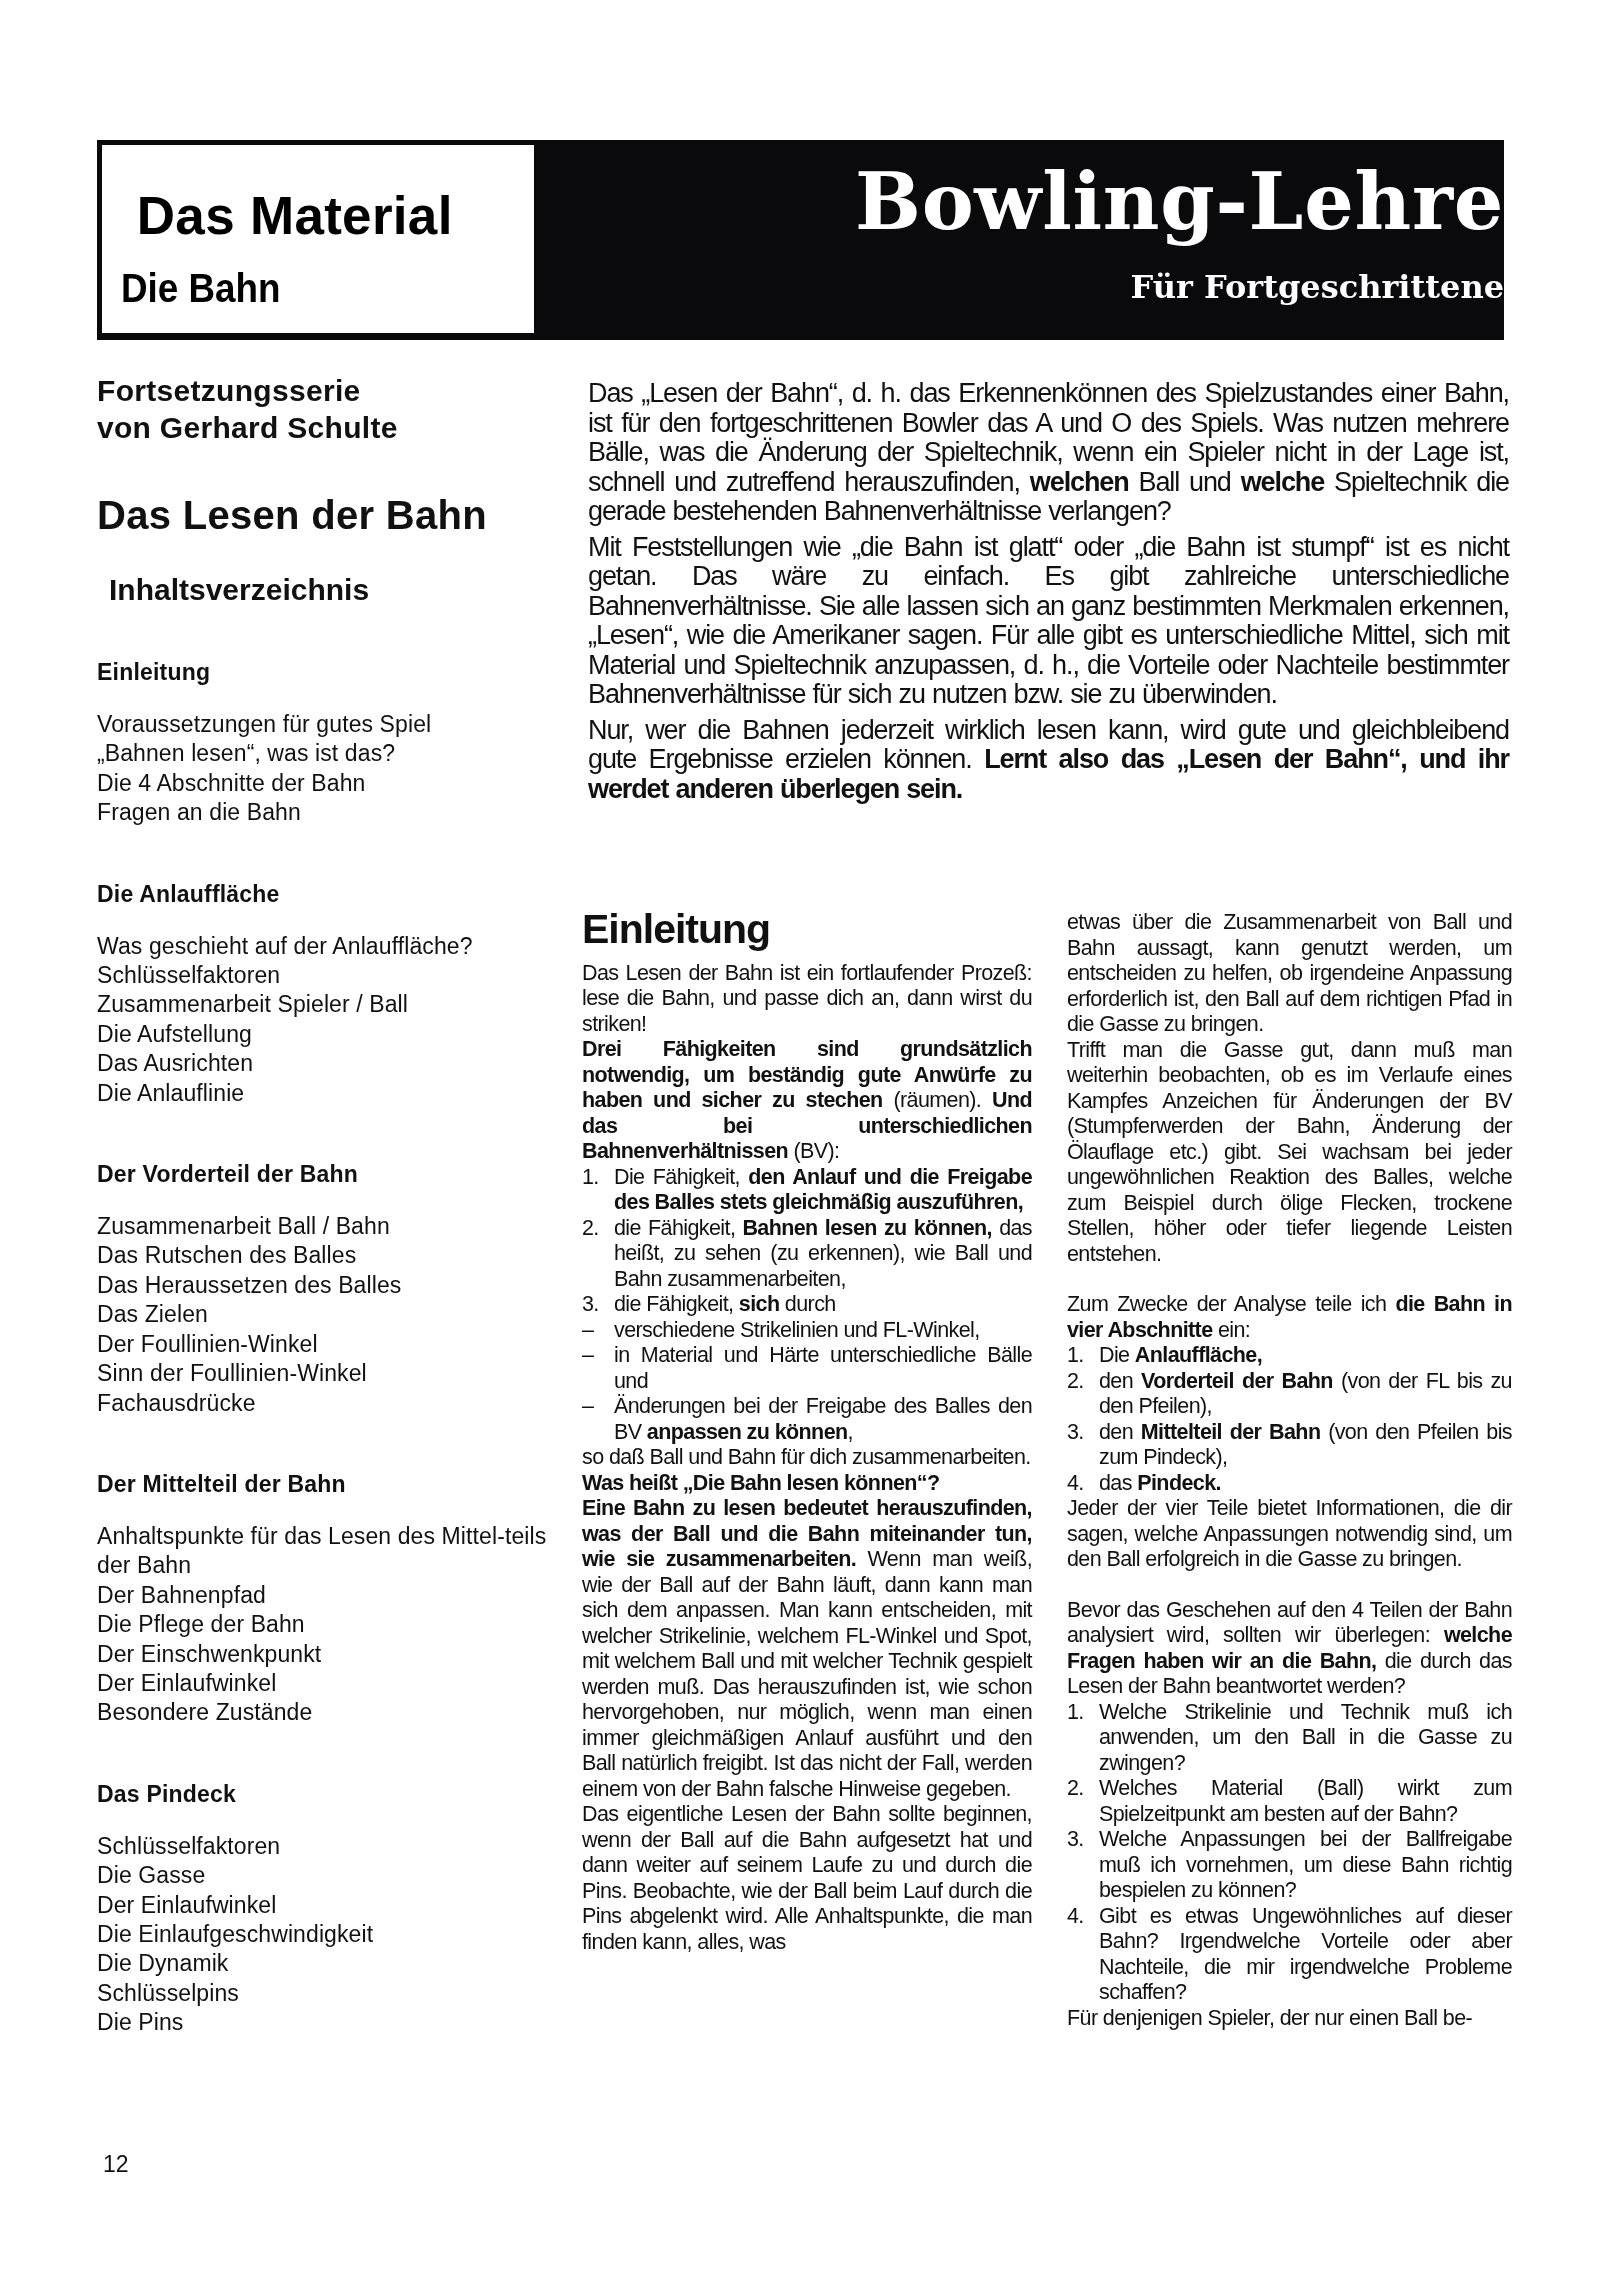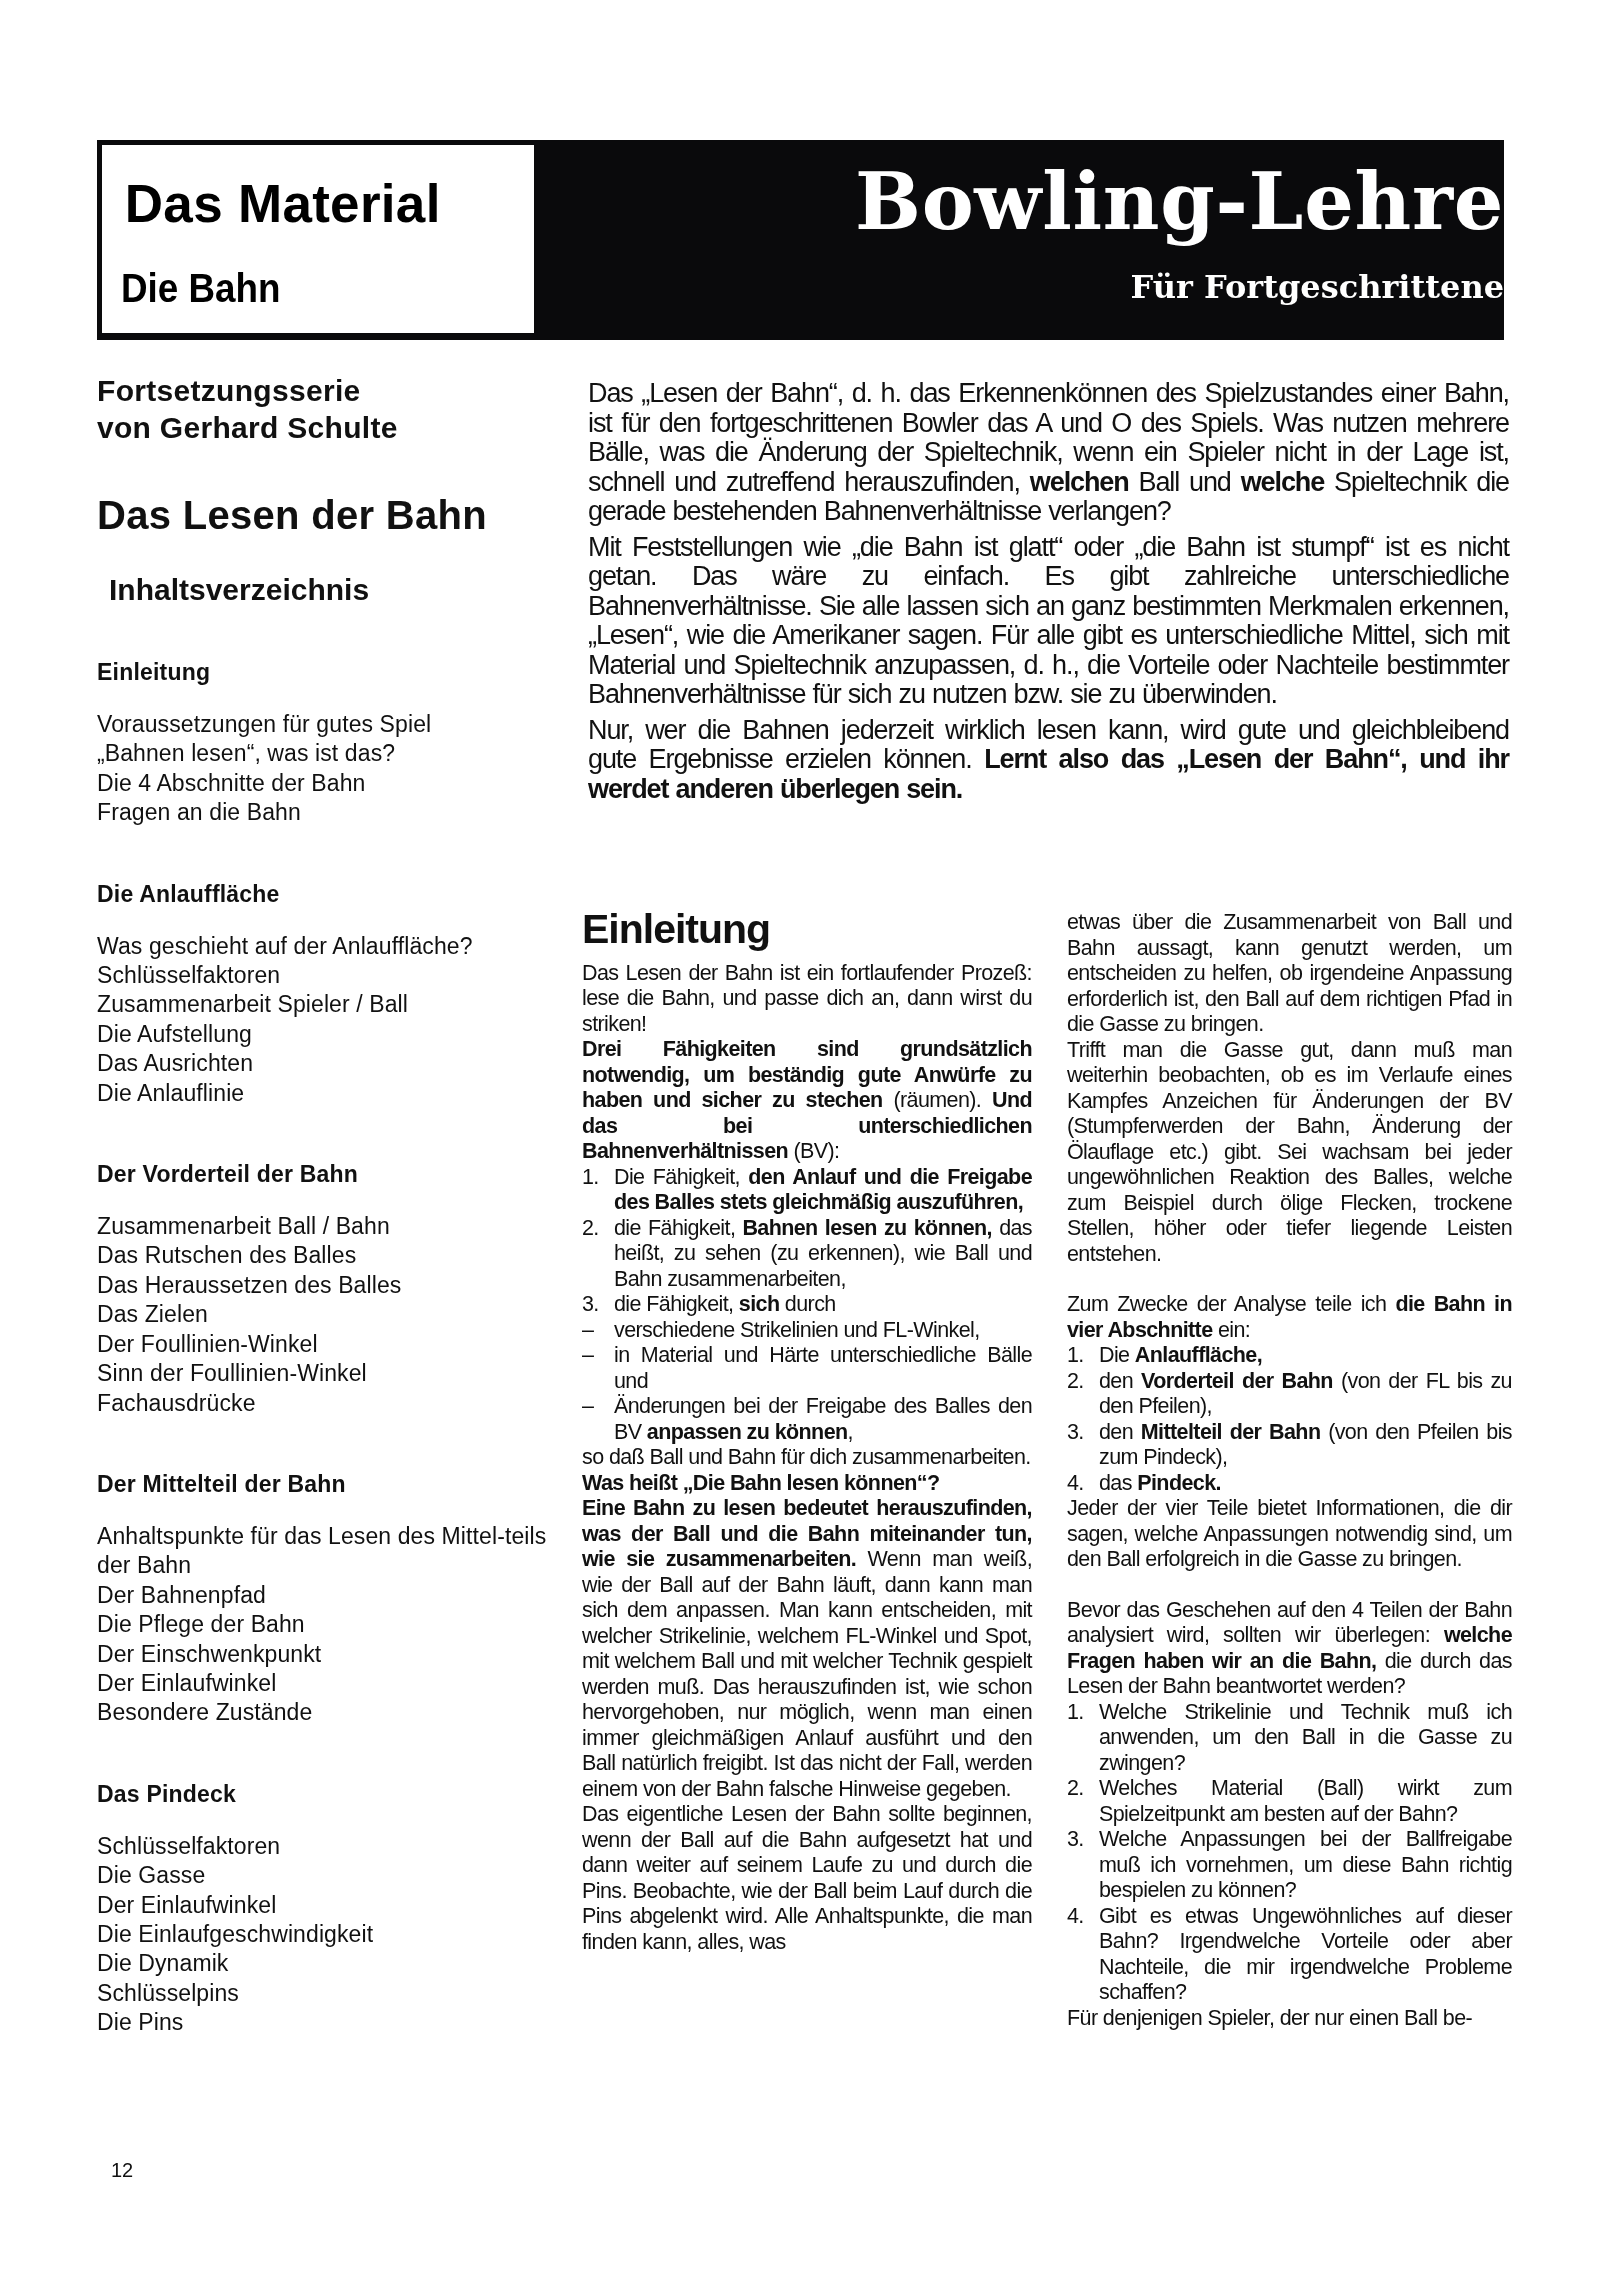--- a/index.html
+++ b/index.html
@@ -12,21 +12,21 @@
   
   .header {
     position: absolute; left: 97px; top: 140px; width: 1407px; height: 200px;
     background: #0a0a0c; box-sizing: border-box;
   }
   .header-left {
     position: absolute; left: 5.3px; top: 5.3px; width: 432px; height: 188px;
     background: #ffffff; box-sizing: border-box;
   }
   .header-left .kicker {
-    position: absolute; left: 18.5px; top: 28px; margin: 4px;
+    position: absolute; left: 18.5px; top: 28px; margin: 16px;
     font-family: "Liberation Sans", sans-serif; font-weight: bold;
     font-size: 53px; line-height: 1; letter-spacing: 0.3px; color: #000;
   }
   .header-left .sub {
     position: absolute; left: 18.5px; top: 123px; margin: 0;
     font-family: "Liberation Sans", sans-serif; font-weight: bold;
     font-size: 40px; line-height: 1; color: #000;
     transform: scaleX(0.92); transform-origin: left;
   }
   .header-right {
@@ -59,21 +59,21 @@
   .toc-section .sec-head {
     margin: 0; font-weight: bold; font-size: 23px; line-height: 29px; letter-spacing: 0.2px;
   }
   .toc-section ul { list-style: none; margin: 23px 0 0 0; padding: 0; }
   .toc-section li { font-size: 23px; line-height: 29.4px; letter-spacing: 0.1px; }
   .toc-section.s1 { margin-top: 50px; }
   .toc-section.s2 { margin-top: 52px; }
   .toc-section.s3 { margin-top: 52px; }
   .toc-section.s4 { margin-top: 52px; }
   .toc-section.s5 { margin-top: 52px; }
-  .page-number { position: absolute; left: 99px; top: 2147px; font-size: 20px; margin: 12px; }
+  .page-number { position: absolute; left: 99px; top: 2147px; font-size: 23px; margin: 4px; }
 
   
   .intro {
     position: absolute; left: 582px; top: 373px; width: 933px;
     font-size: 27px; line-height: 29.5px; text-align: justify;
     letter-spacing: -1.1px; word-spacing: 0.7px;
   }
   .intro p { margin: 6px; }
 
   

